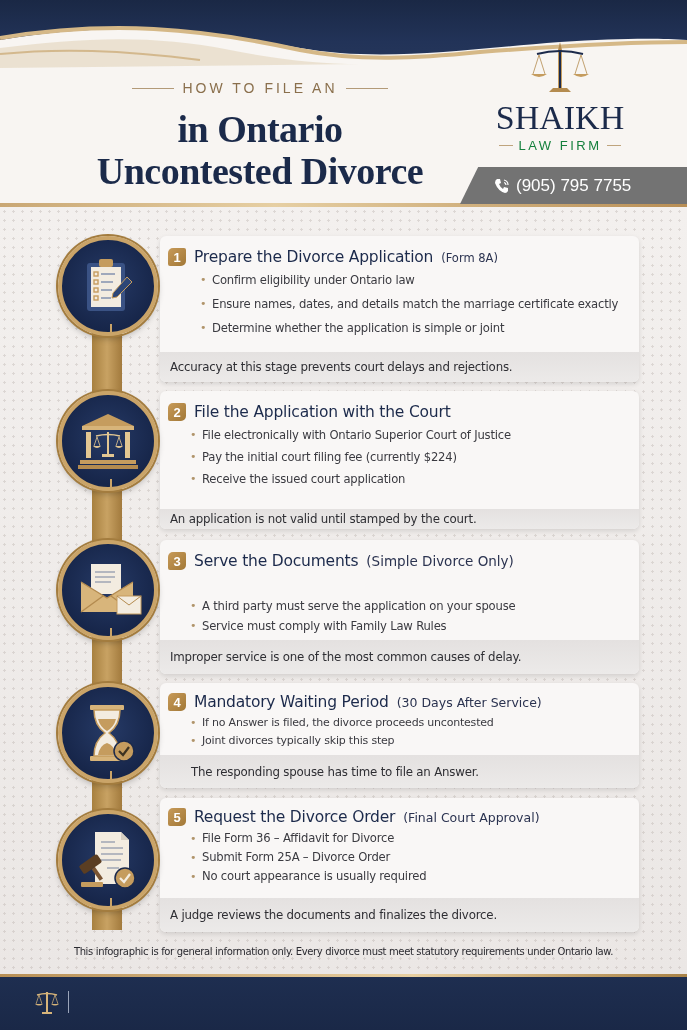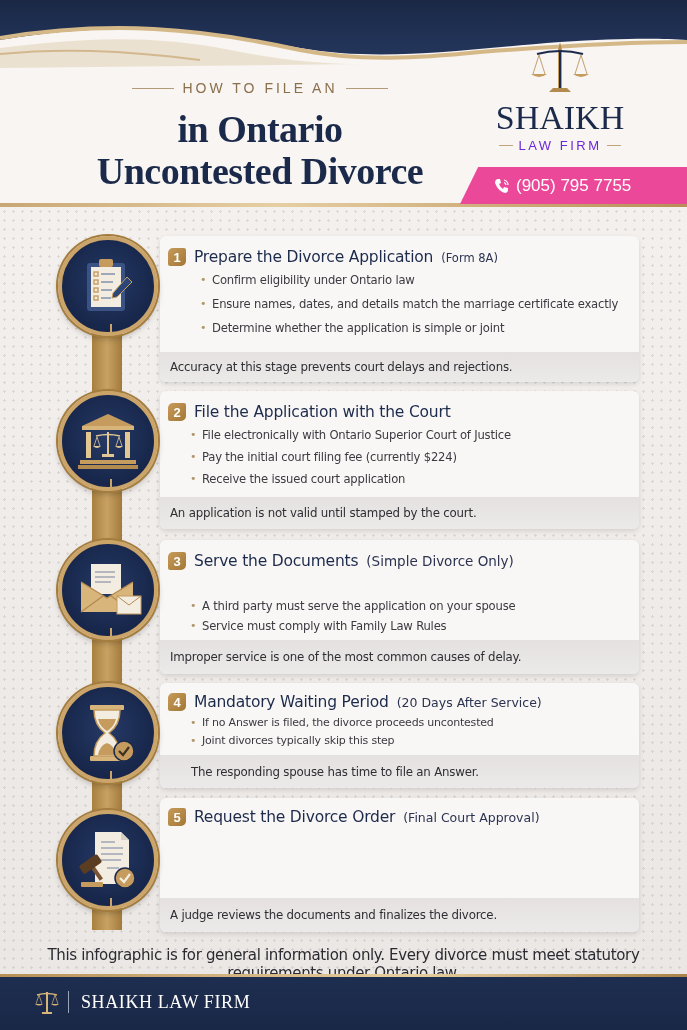--- a/index.html
+++ b/index.html
@@ -42,26 +42,26 @@
   }
   .logo-block { position: absolute; left: 490px; top: 40px; width: 140px; }
   .logo-scales { display: block; margin: 0 auto; }
   .logo-name {
     text-align: center; font-family: "Liberation Serif", serif;
     font-size: 34px; color: #1b2a4a; line-height: 36px; margin-top: 2px;
   }
   .logo-sub {
     display: flex; align-items: center; justify-content: center; gap: 5px;
     font-family: "Liberation Sans", sans-serif; font-size: 13px;
-    letter-spacing: 2.5px; color: #6d28d9; margin-top: 2px;
+    letter-spacing: 2.5px; color: #15803d; margin-top: 2px;
   }
   .logo-sub .rule { width: 14px; height: 1px; background: #bfa47d; }
   .phone-band {
     position: absolute; left: 460px; top: 167px; width: 227px; height: 37px;
-    background: #ec4899;
+    background: #737373;
     clip-path: polygon(8% 0, 100% 0, 100% 100%, 0 100%);
     display: flex; align-items: center; padding-left: 34px; gap: 6px;
     color: #ffffff; font-family: "Liberation Sans", sans-serif; font-size: 17px;
   }
   
   .content-bg {
     position: absolute; left: 0; top: 207px; width: 687px; height: 770px;
     background:
       radial-gradient(circle, rgba(180,170,165,0.35) 1px, transparent 1.3px) 0 0/9px 9px,
       linear-gradient(180deg, #f3f0ee, #ebe7e5);
@@ -121,21 +121,21 @@
     box-shadow: 0 0 0 2px #a37c3e, 0 3px 6px rgba(0,0,0,0.25);
     display: flex; align-items: center; justify-content: center;
   }
   .icon-circle::after {
     content: ""; position: absolute; bottom: -1px; left: 48px;
     width: 2px; height: 9px; background: #caa468;
   }
   
   .disclaimer {
     position: absolute; left: 0; top: 946px; width: 687px; text-align: center;
-    font-size: 15px; color: #2a2a30; letter-spacing: -0.35px;
+    font-size: 10px; color: #2a2a30; letter-spacing: -0.35px;
   }
   .footer-gold-line {
     position: absolute; left: 0; top: 974px; width: 687px; height: 3px;
     background: linear-gradient(90deg, #b78f55, #e7cfa1 60%, #a98347);
   }
   .footer {
     position: absolute; left: 0; top: 977px; width: 687px; height: 53px;
     background: linear-gradient(180deg, #1e2e50, #1a2847);
     display: flex; align-items: center;
   }
@@ -246,21 +246,21 @@
 <div class="step-card" style="top:391px;height:138px;">
   <div class="step-head">
     <span class="step-badge">2</span>
     <span class="step-title">File the Application with the Court</span>
   </div>
   <ul class="step-bullets">
     <li style="line-height:22px;">File electronically with Ontario Superior Court of Justice</li>
     <li style="line-height:22px;">Pay the initial court filing fee (currently $224)</li>
     <li style="line-height:22px;">Receive the issued court application</li>
   </ul>
-  <div class="step-note" style="height:32px;">An application is not valid until stamped by the court.</div>
+  <div class="step-note" style="height:20px;">An application is not valid until stamped by the court.</div>
 </div>
 <div class="icon-circle" style="top:391px;">
   <svg width="64" height="62" viewBox="0 0 64 62">
     <path d="M6,16 L32,4 L58,16 Z" fill="#c59c5e"></path>
     <rect x="6" y="16" width="52" height="4" fill="#d7b47a"></rect>
     <g fill="#e3c792">
       <rect x="10" y="22" width="5" height="26"></rect>
         <rect x="49" y="22" width="5" height="26"></rect>
     </g>
     <rect x="31" y="22" width="2" height="22" fill="#e3c792"></rect>
@@ -303,21 +303,21 @@
     <path d="M8,22 L34,38 L60,22" stroke="#b48b4f" stroke-width="1.4" fill="none"></path>
     <rect x="44" y="36" width="24" height="18" fill="#f3ece0" stroke="#c59c5e"></rect>
     <path d="M44,36 L56,45 L68,36" stroke="#b48b4f" fill="none"></path>
   </svg>
 </div>
 
 <div class="step-card" style="top:683px;height:105px;">
   <div class="step-head" style="padding-top:10px;">
     <span class="step-badge">4</span>
     <span class="step-title">Mandatory Waiting Period</span>
-    <span class="step-sub" style="font-size:12.5px;">(20 Days After Service)</span>
+    <span class="step-sub" style="font-size:12.5px;">(30 Days After Service)</span>
   </div>
   <ul class="step-bullets">
     <li style="line-height:18px;font-size:11px;">If no Answer is filed, the divorce proceeds uncontested</li>
     <li style="line-height:18px;font-size:11px;">Joint divorces typically skip this step</li>
   </ul>
   <div class="step-note" style="height:33px;padding-left:31px;">The responding spouse has time to file an Answer.</div>
 </div>
 <div class="icon-circle" style="top:683px;">
   <svg width="60" height="64" viewBox="0 0 60 64">
     <rect x="12" y="4" width="34" height="5" rx="1" fill="#d7b47a"></rect>
@@ -329,20 +329,25 @@
     <path d="M41,50 L45,54 L51,46" stroke="#3d3322" stroke-width="2.2" fill="none"></path>
   </svg>
 </div>
 
 <div class="step-card" style="top:798px;height:134px;">
   <div class="step-head" style="padding-top:10px;">
     <span class="step-badge">5</span>
     <span class="step-title">Request the Divorce Order</span>
     <span class="step-sub" style="font-size:12.5px;">(Final Court Approval)</span>
   </div>
+  <ul class="step-bullets">
+    <li style="line-height:19px;">File Form 36 – Affidavit for Divorce</li>
+    <li style="line-height:19px;">Submit Form 25A – Divorce Order</li>
+    <li style="line-height:19px;">No court appearance is usually required</li>
+  </ul>
   <div class="step-note" style="height:34px;">A judge reviews the documents and finalizes the divorce.</div>
 </div>
 <div class="icon-circle" style="top:810px;">
   <svg width="66" height="64" viewBox="0 0 66 64">
     <path d="M20,4 L46,4 L54,12 L54,56 L20,56 Z" fill="#f3ece0"></path>
     <path d="M46,4 L46,12 L54,12 Z" fill="#d6cfc2"></path>
     <g stroke="#8a94a8" stroke-width="1.2">
         <line x1="26" y1="14" x2="40" y2="14"></line>
         <line x1="26" y1="20" x2="48" y2="20"></line>
         <line x1="26" y1="26" x2="48" y2="26"></line>
@@ -368,15 +373,14 @@
       <path d="M3,6 Q13,3 23,6" stroke="#d7b47a" stroke-width="1.4" fill="none"></path>
       <path d="M1,15 Q5,18 9,15 Z" fill="#d7b47a"></path>
         <path d="M17,15 Q21,18 25,15 Z" fill="#d7b47a"></path>
       <line x1="5" y1="6" x2="2" y2="15" stroke="#d7b47a" stroke-width="0.7"></line>
         <line x1="5" y1="6" x2="8" y2="15" stroke="#d7b47a" stroke-width="0.7"></line>
       <line x1="21" y1="6" x2="18" y2="15" stroke="#d7b47a" stroke-width="0.7"></line>
         <line x1="21" y1="6" x2="24" y2="15" stroke="#d7b47a" stroke-width="0.7"></line>
       <rect x="8" y="23" width="10" height="2" fill="#d7b47a"></rect>
     </svg>
     <span class="footer-divider"></span>
-    <span class="footer-name">SHAIKH LAW FIRM</span>
   </div>
 </div>
 
 </body></html>

